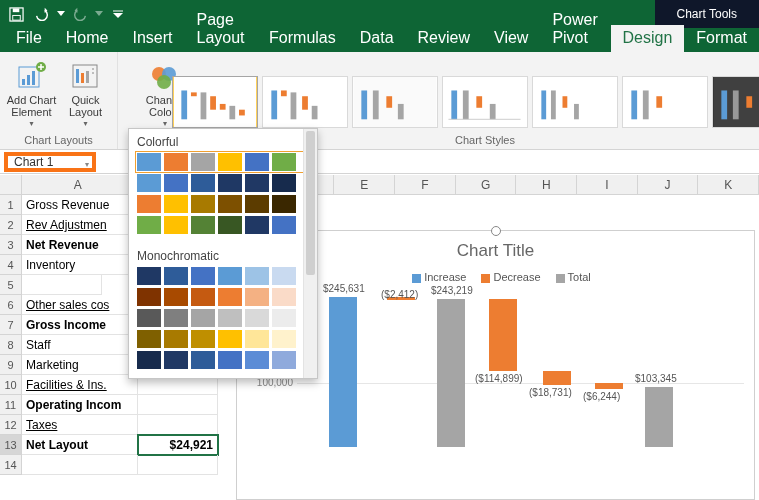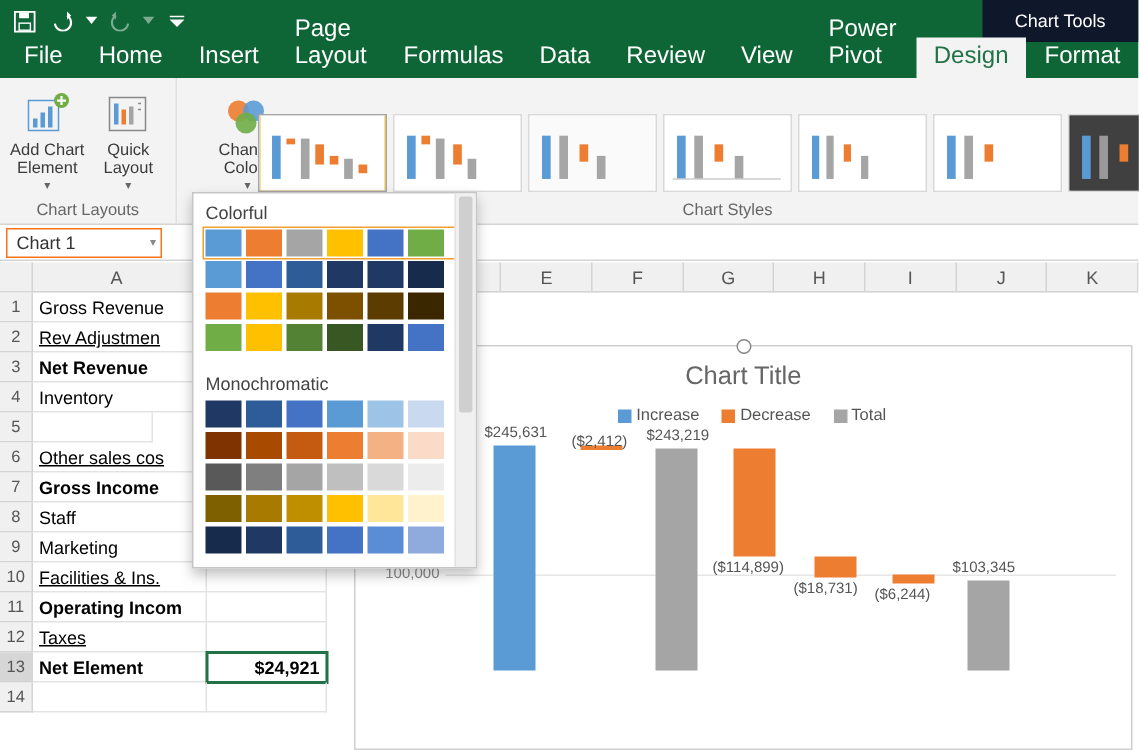--- a/index.html
+++ b/index.html
@@ -29,21 +29,21 @@
   .big-btn .caret { font-size: 8px; color: #666; }
 
   .styles-group { flex: 1; }
   .style-thumb { width: 86px; height: 52px; background: #fff; border: 1px solid #d9d9d9; margin: 4px 2px; display: inline-block; position: relative; }
   .style-thumb.sel { border: 1px solid #a5a5a5; box-shadow: inset 0 0 0 1px #ffb900; }
   .style-thumb svg { width:100%; height:100%; }
   .styles-row { display: flex; flex-wrap: nowrap; overflow: hidden; padding: 2px 2px 0 2px; }
 
   
   .namebar { height: 24px; border-bottom: 1px solid #d4d4d4; display: flex; align-items: center; background: #fff; }
-  .namebox { width: 104px; height: 20px; border: 1px solid #f97316; margin: 0 0 0 4px; padding: 0 16px 0 6px; font-size: 12px; display: flex; align-items: center; color: #333; position: relative; }
+  .namebox { width: 92px; height: 20px; border: 4px solid #f97316; margin: 0 0 0 4px; padding: 0 16px 0 6px; font-size: 12px; display: flex; align-items: center; color: #333; position: relative; }
   .namebox .dd { position: absolute; right: 3px; top: 4px; font-size: 8px; color: #888; }
 
   
   .grid-area { position: absolute; left: 0; right: 0; top: 175px; bottom: 0; background: #fff; }
   .col-headers { height: 20px; border-bottom: 1px solid #d4d4d4; display: flex; background: #f0f0f0; }
   .row-head-corner { width: 22px; border-right: 1px solid #d4d4d4; background: #f0f0f0; }
   .col-h { border-right: 1px solid #d4d4d4; text-align: center; font-size: 12px; color: #555; line-height: 20px; }
   .col-A { width: 116px; } .col-B { width: 80px; } .col-C { width: 62px; }
   .col-D, .col-E, .col-F, .col-G, .col-H, .col-I, .col-J, .col-K { width: 62px; }
 
@@ -345,21 +345,21 @@
         <div class="cell A bold">Operating Incom</div>
         <div class="cell B bold"></div>
       </div>
       <div class="row">
         <div class="row-h">12</div>
         <div class="cell A underline">Taxes</div>
         <div class="cell B"></div>
       </div>
       <div class="row sel">
         <div class="row-h">13</div>
-        <div class="cell A bold">Net Element</div>
+        <div class="cell A bold">Net Layout</div>
         <div class="cell B bold active">$24,921</div>
       </div>
       <div class="row">
         <div class="row-h">14</div>
         <div class="cell A"></div>
         <div class="cell B"></div>
       </div>
     </div>
 
   <div class="chart-overlay" style="top:55px;">

